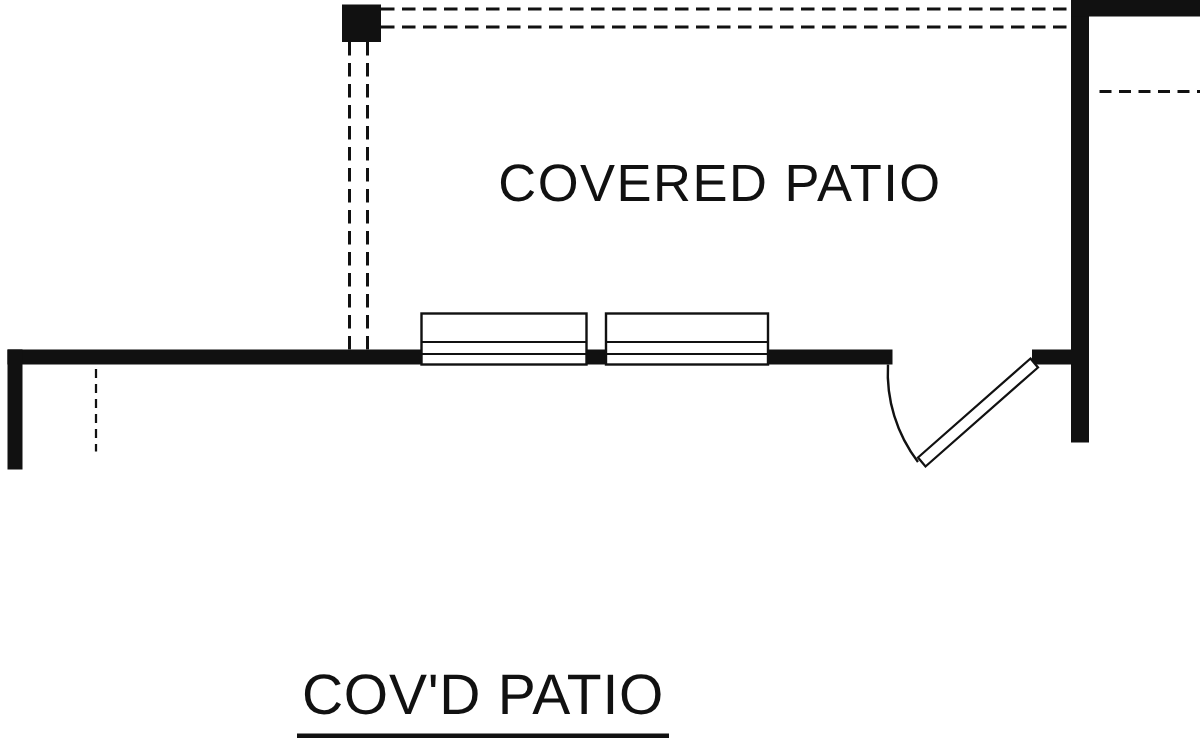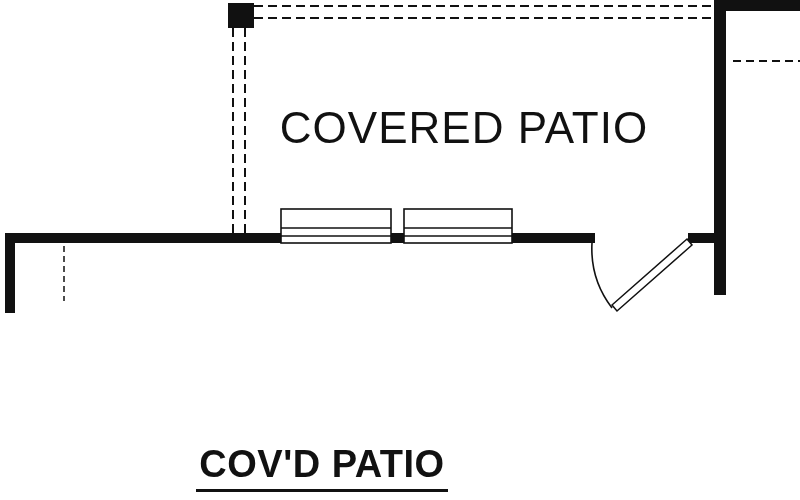--- a/index.html
+++ b/index.html
@@ -16,36 +16,35 @@
     font-family: "Liberation Sans", sans-serif;
     color: #111111;
   }
   .plan-svg {
     position: absolute;
     left: 0;
     top: 0;
   }
   .room-label {
     position: absolute;
-    left: 264px;
+    left: 280px;
     top: 103px;
     width: 400px;
     text-align: center;
-    font-size: 44px;
+    font-size: 35px;
     letter-spacing: 1px;
     white-space: nowrap;
     color: #111111;
   }
   .sheet-label-wrap {
     position: absolute;
     left: 0;
     top: 443px;
     width: 644px;
     text-align: center;
-    font-weight: bold;
   }
   .sheet-label {
     display: inline-block;
     font-size: 38px;
     letter-spacing: 0.5px;
     white-space: nowrap;
     color: #111111;
     border-bottom: 3px solid #111111;
     padding: 0 3px 3px 3px;
   }

